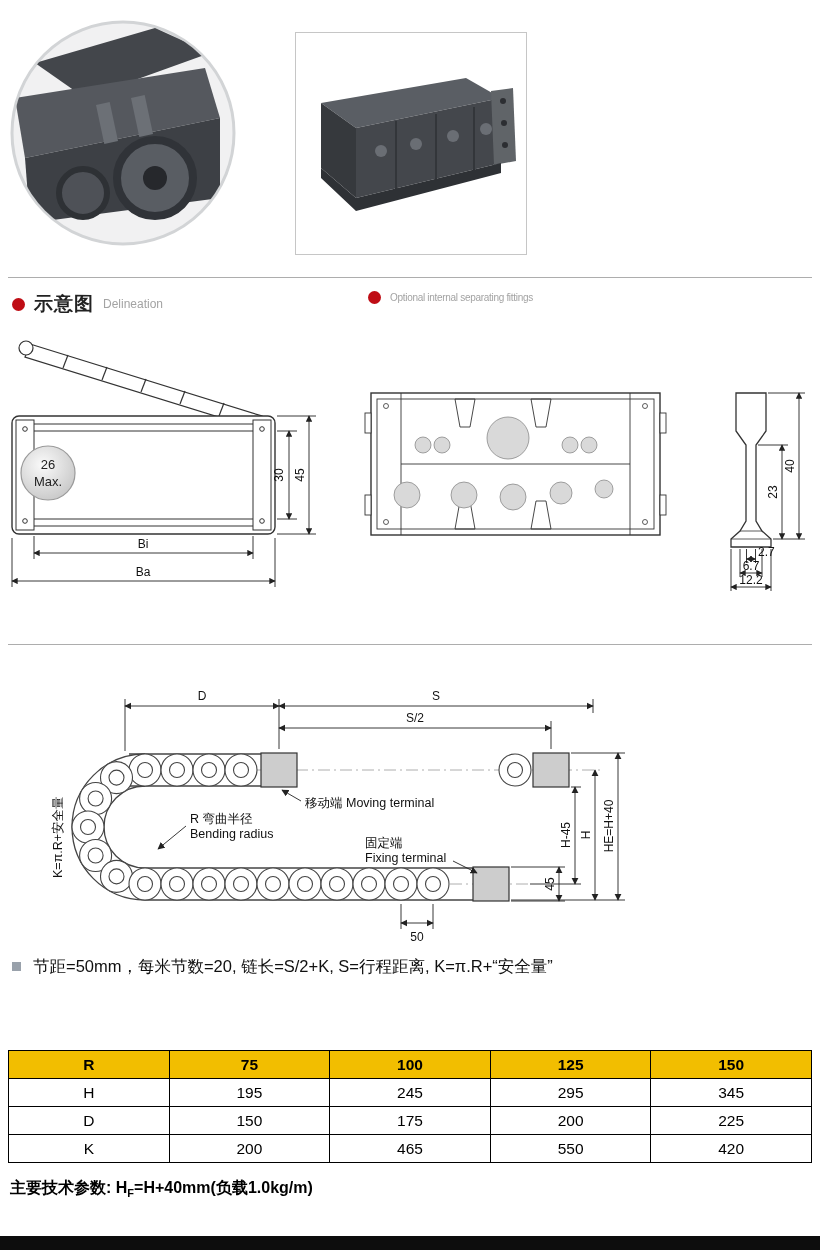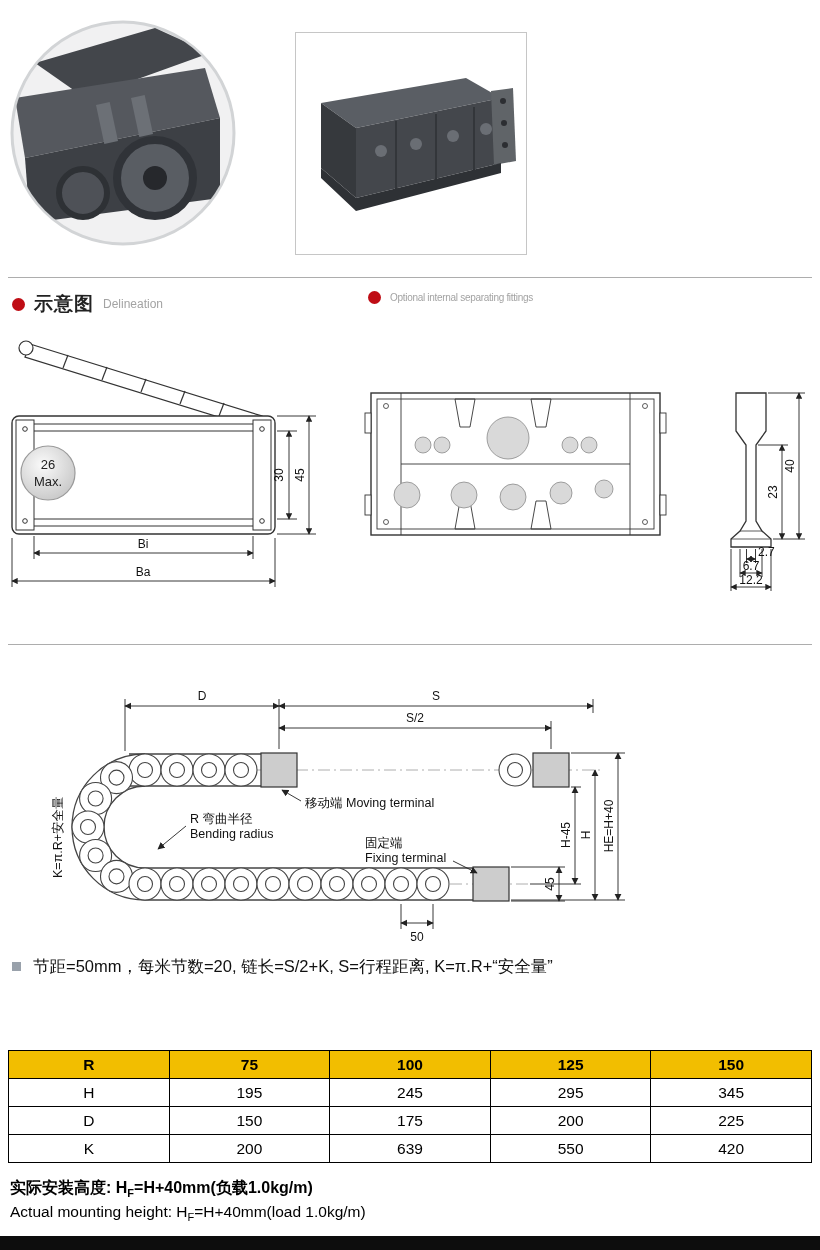--- a/index.html
+++ b/index.html
@@ -348,29 +348,26 @@
       <tr>
         <td>D</td>
         <td>150</td>
         <td>175</td>
         <td>200</td>
         <td>225</td>
       </tr>
       <tr>
         <td>K</td>
         <td>200</td>
-        <td>639</td>
+        <td>465</td>
         <td>550</td>
         <td>420</td>
       </tr>
     </tbody>
   </table>
 
   <div class="footer-line cn" style="top:1178px">
-    <span>实际安装高度: H</span><sub>F</sub><span>=H+40mm(负载1.0kg/m)</span>
-  </div>
-  <div class="footer-line" style="top:1203px">
-    <span>Actual mounting height: H</span><sub>F</sub><span>=H+40mm(load 1.0kg/m)</span>
+    <span>主要技术参数: H</span><sub>F</sub><span>=H+40mm(负载1.0kg/m)</span>
   </div>
 
   <div class="bottombar"></div>
 
 </div>
 
 </body></html>

